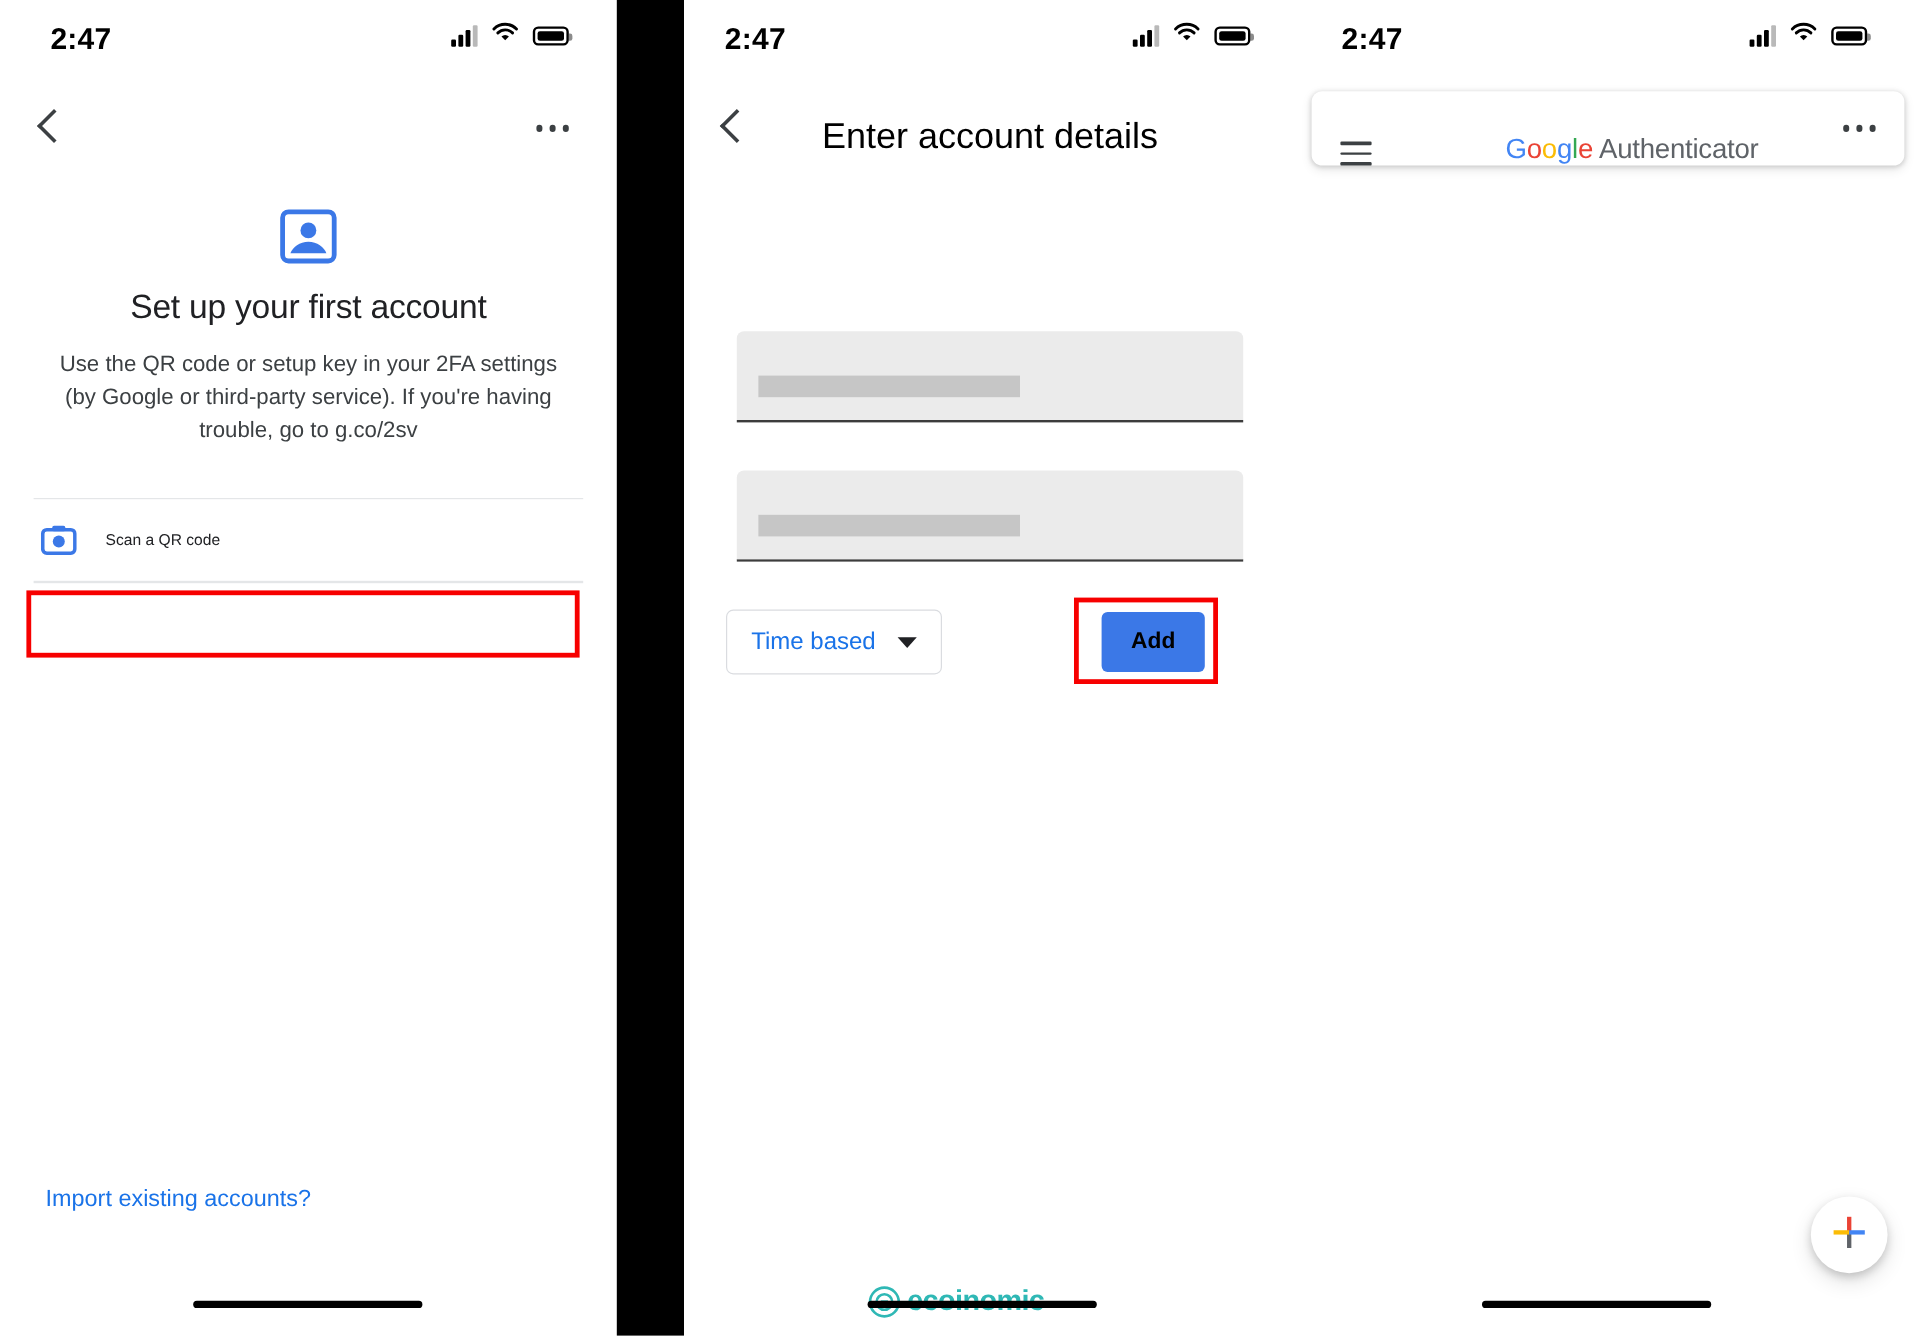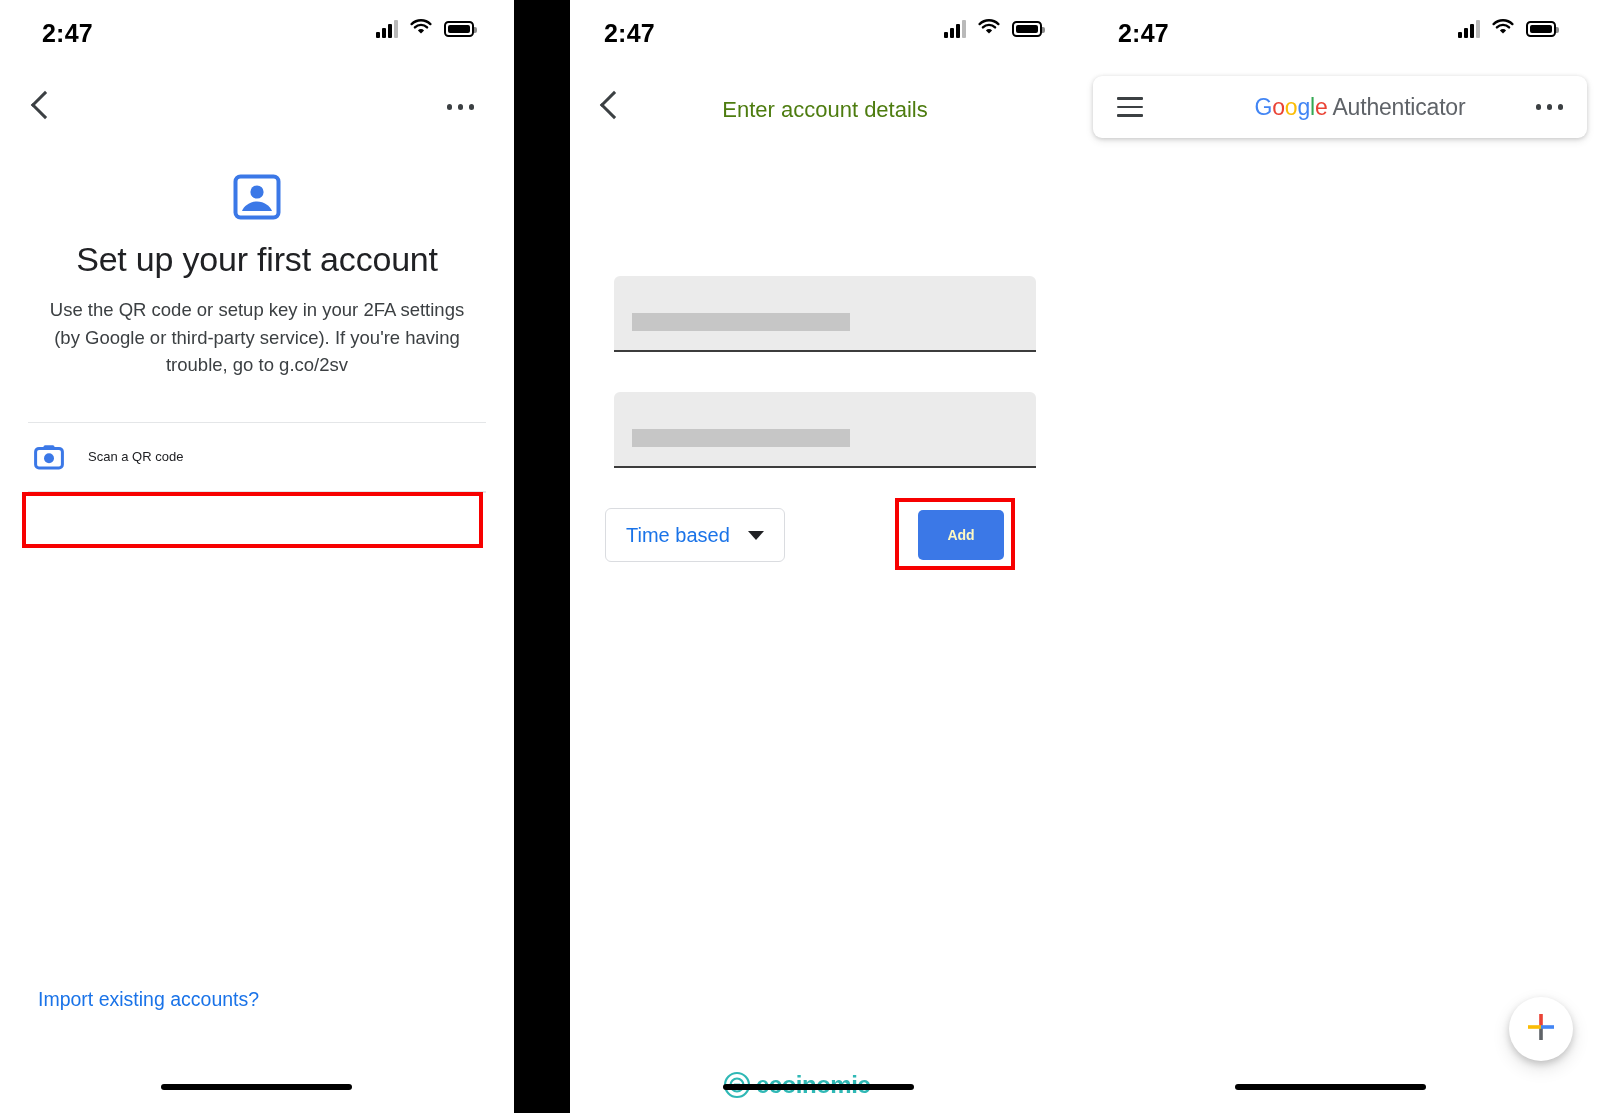--- a/index.html
+++ b/index.html
@@ -45,21 +45,21 @@
   #p1-back { left:28px; top:30px; }
   .kebab { position:absolute; display:flex; gap:5.5px; }
   .kebab i { width:5.5px; height:5.5px; border-radius:50%; background:#3c4043; display:block; }
   #p1-kebab { right:40px; top:42px; }
 
   .acct-icon { margin:26px auto 0; width:48px; height:46px; }
   .acct-icon svg { display:block; }
 
   .p1-title {
     margin-top:20px; text-align:center;
-    font-size:34px; color:#202124; font-weight:400; letter-spacing:-.2px;
+    font-size:28px; color:#202124; font-weight:400; letter-spacing:-.2px;
   }
   .p1-desc {
     margin:17px auto 0; width:440px; text-align:center;
     font-size:18.5px; line-height:27.5px; color:#3c4043;
   }
 
   .p1-list { margin-top:43px; padding:0 28px; }
   .divider { height:1px; background:#e4e6e8; }
   .list-row { position:relative; display:flex; align-items:center; height:68px; padding-left:4px; }
   .list-row .ico { width:34px; height:34px; margin-right:22px; flex:0 0 34px; display:flex;
@@ -77,58 +77,58 @@
   .home-ind { position:absolute; bottom:23px; height:6px; border-radius:3px; background:#000; }
   #p1-home { left:161px; width:191px; }
   #p2-home { left:153px; width:191px; }
   #p3-home { left:155px; width:191px; }
 
   
   .p2-nav { position:relative; height:86px; }
   #p2-back { left:27px; top:30px; }
   .p2-title {
     position:absolute; left:0; right:0; top:35px; text-align:center;
-    font-size:22px; color:#4d7c0f; font-weight:400;
+    font-size:30px; color:#000000; font-weight:400;
   }
 
   .field { position:relative; margin:0 auto; width:422px; }
   .field-box { height:74px; background:#ebebeb; border-radius:6px 6px 0 0; position:relative; }
   .field-redact { position:absolute; left:18px; top:37px; width:218px; height:18px; background:#c6c6c6; }
   .field-underline { height:2px; background:#3c3c3c; }
   #field-1 { margin-top:128px; }
   #field-2 { margin-top:40px; }
 
   .p2-actions { position:relative; margin:40px auto 0; width:440px; height:58px; }
   .dropdown {
     position:absolute; left:0; top:0; height:54px; padding:0 20px;
     display:flex; align-items:center; gap:18px;
     border:1px solid #dadce0; border-radius:6px; background:#fff;
   }
   .dropdown .dd-lbl { font-size:20px; color:#1a73e8; }
   .caret { width:0; height:0; border-left:8px solid transparent; border-right:8px solid transparent;
            border-top:9px solid #202124; }
   .add-btn {
     position:absolute; right:41px; top:2px; width:86px; height:50px;
-    background:#3b78e7; border-radius:5px; color:#fef9c3;
+    background:#3b78e7; border-radius:5px; color:#000000;
     display:flex; align-items:center; justify-content:center;
-    font-size:14px; font-weight:700; border:none;
+    font-size:19px; font-weight:700; border:none;
     font-family:"Liberation Sans", sans-serif;
   }
   #hl-add { right:30px; top:-10px; width:120px; height:72px; }
 
   .watermark { position:absolute; left:153px; bottom:14px; display:flex; align-items:center; gap:5px; }
   .wm-mark { width:28px; height:28px; }
   .wm-text { font-size:24px; color:#2fb8b5; font-weight:600; letter-spacing:-.5px; }
 
   
   .appbar {
     position:relative; margin:14px 13px 0; height:62px;
     background:#fff; border-radius:9px;
     box-shadow:0 1px 4px rgba(0,0,0,.16), 0 3px 9px rgba(0,0,0,.09);
-    display:flex; align-items:center;
+    display:flex; align-items:flex-end;
   }
   .hamburger { margin-left:24px; width:26px; display:flex; flex-direction:column; gap:6px; }
   .hamburger i { display:block; height:2.6px; background:#3c4043; border-radius:1px; }
   .appbar-title { flex:1; text-align:center; font-size:23px; color:#5f6368; font-weight:400;
                   letter-spacing:-.2px; margin-left:-10px; }
   .appbar-title .g-b { color:#4285f4; } .appbar-title .g-r { color:#ea4335; }
   .appbar-title .g-y { color:#fbbc05; } .appbar-title .g-g { color:#34a853; }
   #p3-kebab { right:24px; top:28px; }
 
   .otp-block { position:relative; margin:20px 13px 0; padding:0 0 0 0; }

